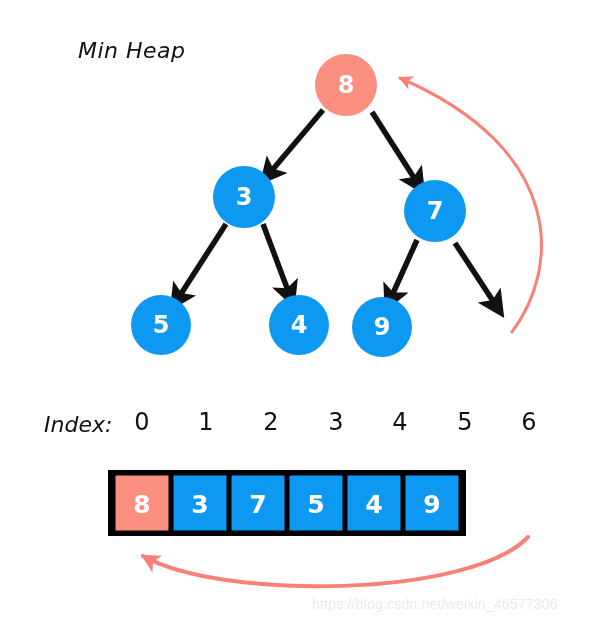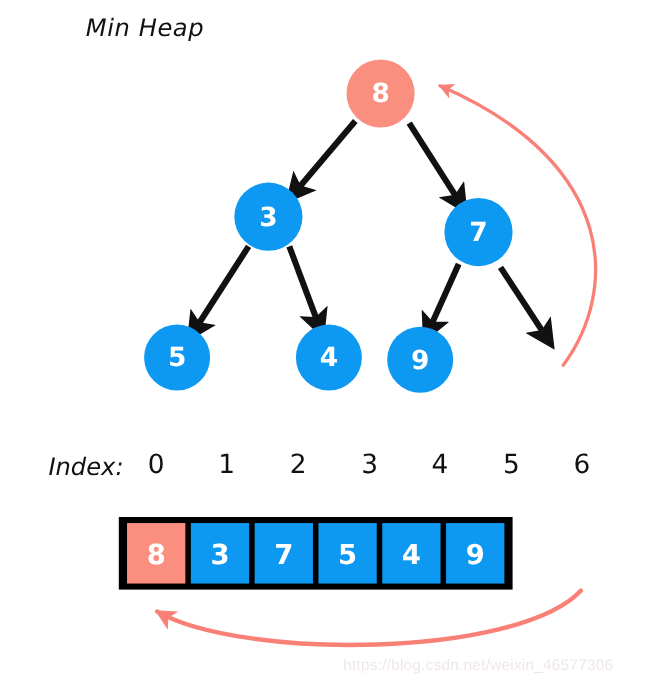--- a/index.html
+++ b/index.html
@@ -24,21 +24,21 @@
   svg.layer {
     position: absolute;
     left: 0; top: 0;
     width: 605px;
     height: 621px;
     overflow: visible;
   }
   .title {
     position: absolute;
     left: 78px;
-    top: 14px;
+    top: 38px;
     font-family: "DejaVu Sans", sans-serif;
     font-size: 22px;
     font-style: italic;
     font-weight: 400;
     color: #111111;
     letter-spacing: 0.5px;
     white-space: nowrap;
   }
   .node-label, .cell-label, .index-label, .index-word {
     user-select: none;

